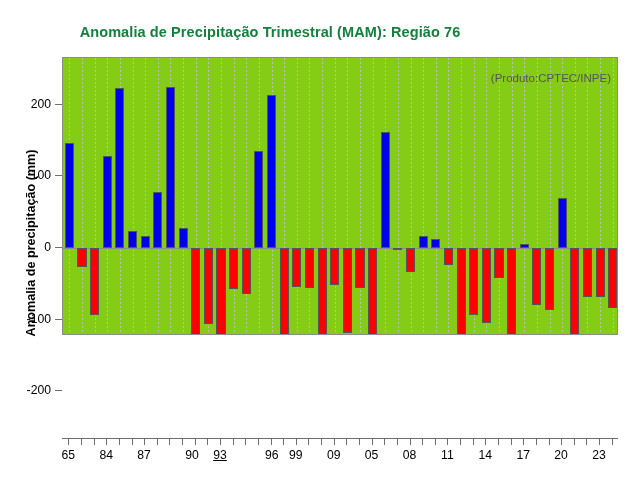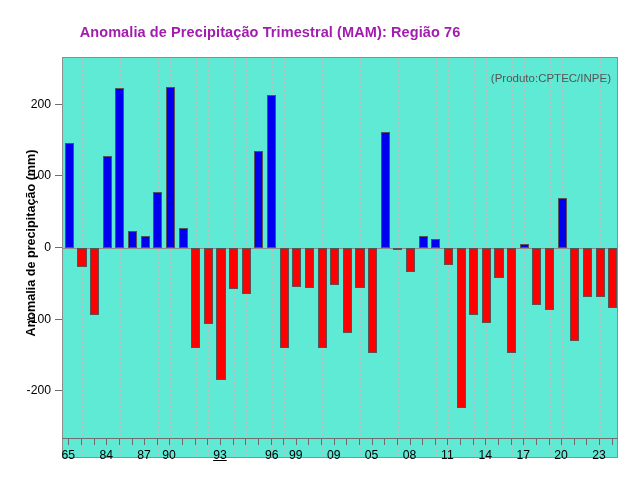--- a/index.html
+++ b/index.html
@@ -8,21 +8,21 @@
     background:#ffffff;
     font-family:"Liberation Sans", sans-serif;
     overflow:hidden;
   }
   #root{position:relative;width:640px;height:500px;}
 
   
   #chart-title{
     position:absolute;left:0;top:24px;width:540px;
     text-align:center;
-    font-size:14.5px;font-weight:bold;color:#a21caf;
+    font-size:14.5px;font-weight:bold;color:#15803d;
     letter-spacing:0.1px;
   }
 
   
   #y-axis-title{
     position:absolute;
     left:-104px; top:236px;
     width:270px; text-align:center;
     font-size:12.6px;font-weight:bold;color:#000;
     transform:rotate(-90deg);
@@ -30,24 +30,24 @@
   }
   #x-axis-title{
     position:absolute;left:0;top:470px;width:640px;
     text-align:center;font-size:12.6px;font-weight:bold;color:#000;
   }
 
   
   #plot-frame{
     position:absolute;
     left:62px; top:57px;
-    width:556px; height:401px;
+    width:556px; height:278px;
     border:1px solid #8d8d8d;
     box-sizing:border-box;
-    background:#5eead4;
+    background:#84cc16;
     overflow:hidden;
   }
 
   .gridline{
     position:absolute;top:0;bottom:0;width:1px;
     background-image:linear-gradient(to bottom,#bdbdbd 0,#bdbdbd 2px,transparent 2px,transparent 4px);
     background-size:1px 4px;
   }
 
   #zero-line{
@@ -224,21 +224,21 @@
       <div class="xtick" style="left: 94px;"></div>
       <div class="xtick" style="left: 106px;"></div>
       <div class="xlabel" style="left: 106.23px;">84</div>
       <div class="xtick" style="left: 119px;"></div>
       <div class="xtick" style="left: 132px;"></div>
       <div class="xtick" style="left: 144px;"></div>
       <div class="xlabel" style="left: 144.14px;">87</div>
       <div class="xtick" style="left: 157px;"></div>
       <div class="xtick" style="left: 169px;"></div>
       <div class="xtick" style="left: 182px;"></div>
-      <div class="xlabel" style="left: 169px; text-align: center;">90</div>
+      <div class="xlabel" style="left: 192px; text-align: center;">90</div>
       <div class="xtick" style="left: 195px;"></div>
       <div class="xtick" style="left: 207px;"></div>
       <div class="xtick" style="left: 220px;"></div>
       <div class="xlabel" style="left: 219.95px; text-decoration: underline;">93</div>
       <div class="xtick" style="left: 233px;"></div>
       <div class="xtick" style="left: 245px;"></div>
       <div class="xtick" style="left: 258px;"></div>
       <div class="xlabel" style="left: 257.86px; margin-left: 14px;">96</div>
       <div class="xtick" style="left: 271px;"></div>
       <div class="xtick" style="left: 283px;"></div>

